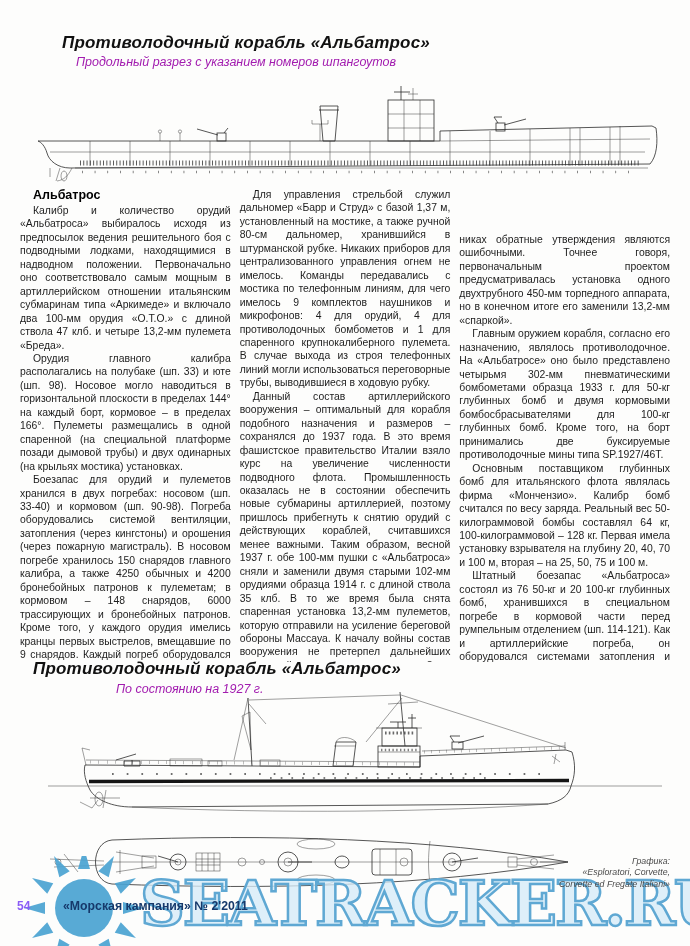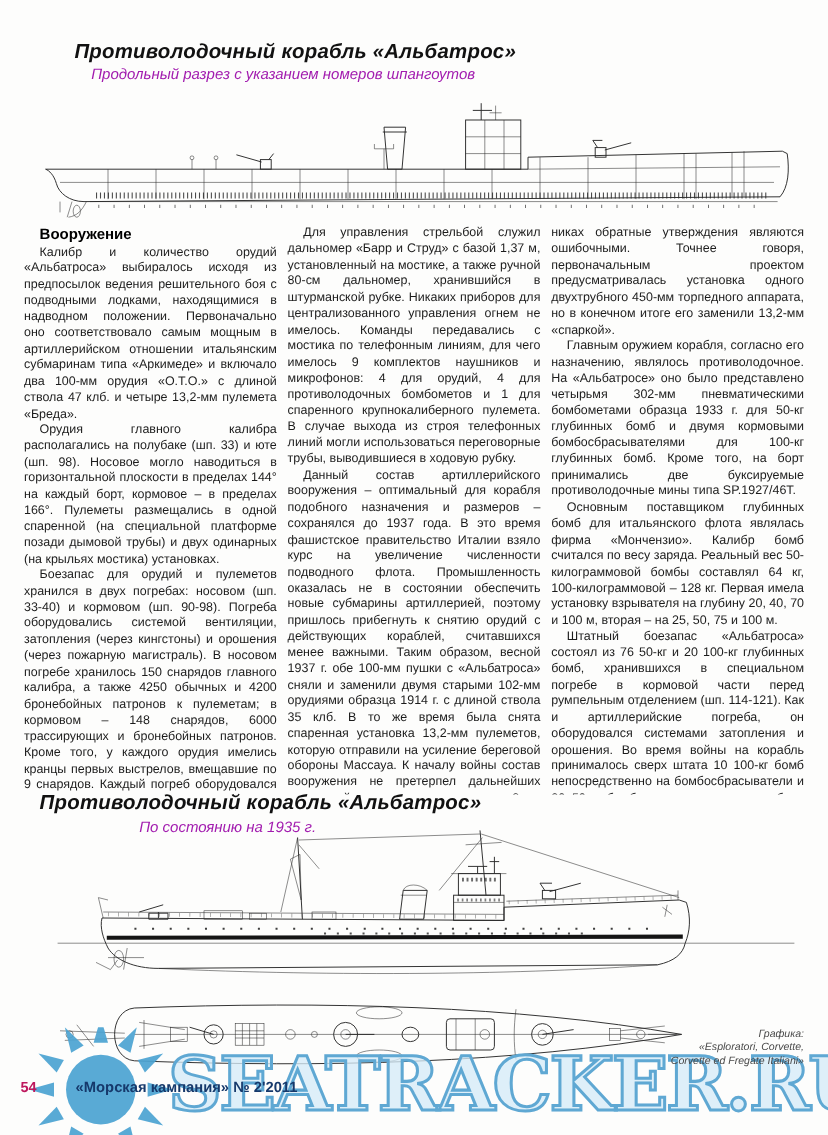--- a/index.html
+++ b/index.html
@@ -12,28 +12,28 @@
   .hdr-sub{position:absolute;font-style:italic;font-size:12.5px;color:#a21caf;white-space:nowrap;}
   .drawing{position:absolute;left:20px;}
   .drawing svg{display:block;}
   .cols{
     position:absolute;left:20px;top:188px;width:650px;height:474px;
     display:flex;gap:9px;overflow:hidden;
   }
   .col{flex:1 1 0;font-size:10.4px;line-height:13.45px;text-align:justify;}
   .col h3{margin:0 0 1px 13px;font-size:12.5px;line-height:15px;color:#000;}
   .col p{margin:0;text-indent:13px;}
-  .col p.noindent{text-indent:0;}
+  .col p.noindent{text-indent:0;margin-top:45px;}
   .wm-text{
     position:absolute;left:140px;top:867px;z-index:5;white-space:nowrap;
     font-family:"DejaVu Serif",serif;font-weight:bold;font-size:62px;letter-spacing:-2px;
     color:rgba(213,234,247,0.78);-webkit-text-stroke:2.5px #5fa8d3;
   }
   .wm-sun{position:absolute;left:-14px;top:856px;z-index:4;}
-  .page-num{position:absolute;left:17px;top:899px;z-index:6;font-weight:bold;font-size:12px;color:#be185d;}
+  .page-num{position:absolute;left:17px;top:899px;z-index:6;font-weight:bold;font-size:12px;color:#8b5cf6;}
   .footer{position:absolute;left:63px;top:899px;z-index:6;font-weight:bold;font-size:12.3px;color:#16396b;white-space:nowrap;text-align:right;}
   .credit{
     position:absolute;right:20px;top:856px;z-index:6;text-align:right;
     font-style:italic;font-size:8.8px;line-height:1.3;color:#4a4a4a;
   }
   .ink{stroke:#2b2b2b;fill:none;stroke-width:.8;}
   .ink-thin{stroke:#2b2b2b;fill:none;stroke-width:.45;}
 </style>
 </head>
 <body>
@@ -77,40 +77,40 @@
       <path class="ink-thin" d="M140,49 L140,57 M160,49 L160,57"></path>
       <circle class="ink-thin" cx="140" cy="47.5" r="1.6"></circle>
       <circle class="ink-thin" cx="160" cy="47.5" r="1.6"></circle>
 
       <path class="ink-thin" d="M600,42 L600,80 M560,44 L560,82"></path>
     </svg>
   </div>
 
   <div class="cols">
     <div class="col">
-      <h3>Вооружение</h3>
+      <h3>Альбатрос</h3>
       <p>Калибр и количество орудий «Альбатроса» выбиралось исходя из предпосылок ведения решительного боя с подводными лодками, находящимися в надводном положении. Первоначально оно соответствовало самым мощным в артиллерийском отношении итальянским субмаринам типа «Аркимеде» и включало два 100-мм орудия «О.Т.О.» с длиной ствола 47 клб. и четыре 13,2-мм пулемета «Бреда».</p>
       <p>Орудия главного калибра располагались на полубаке (шп. 33) и юте (шп. 98). Носовое могло наводиться в горизонтальной плоскости в пределах 144° на каждый борт, кормовое – в пределах 166°. Пулеметы размещались в одной спаренной (на специальной платформе позади дымовой трубы) и двух одинарных (на крыльях мостика) установках.</p>
       <p>Боезапас для орудий и пулеметов хранился в двух погребах: носовом (шп. 33-40) и кормовом (шп. 90-98). Погреба оборудовались системой вентиляции, затопления (через кингстоны) и орошения (через пожарную магистраль). В носовом погребе хранилось 150 снарядов главного калибра, а также 4250 обычных и 4200 бронебойных патронов к пулеметам; в кормовом – 148 снарядов, 6000 трассирующих и бронебойных патронов. Кроме того, у каждого орудия имелись кранцы первых выстрелов, вмещавшие по 9 снарядов. Каждый погреб оборудовался электрическим элеватором ковшового типа, обеспечивавшим скорость подачи 14 снарядов в минуту. На случай необходимости предусматривалась ручная подача. Патроны к пулеметам хранились в снаряженных магазинах и подавались к установкам вручную.</p>
     </div>
     <div class="col">
       <p>Для управления стрельбой служил дальномер «Барр и Струд» с базой 1,37 м, установленный на мостике, а также ручной 80-см дальномер, хранившийся в штурманской рубке. Никаких приборов для централизованного управления огнем не имелось. Команды передавались с мостика по телефонным линиям, для чего имелось 9 комплектов наушников и микрофонов: 4 для орудий, 4 для противолодочных бомбометов и 1 для спаренного крупнокалиберного пулемета. В случае выхода из строя телефонных линий могли использоваться переговорные трубы, выводившиеся в ходовую рубку.</p>
       <p>Данный состав артиллерийского вооружения – оптимальный для корабля подобного назначения и размеров – сохранялся до 1937 года. В это время фашистское правительство Италии взяло курс на увеличение численности подводного флота. Промышленность оказалась не в состоянии обеспечить новые субмарины артиллерией, поэтому пришлось прибегнуть к снятию орудий с действующих кораблей, считавшихся менее важными. Таким образом, весной 1937 г. обе 100-мм пушки с «Альбатроса» сняли и заменили двумя старыми 102-мм орудиями образца 1914 г. с длиной ствола 35 клб. В то же время была снята спаренная установка 13,2-мм пулеметов, которую отправили на усиление береговой обороны Массауа. К началу войны состав вооружения не претерпел дальнейших изменений, не считая установки двух 8-мм пулеметов «Бреда» на возвышенной площадке.</p>
 
     </div>
     <div class="col">
       <p class="noindent">никах обратные утверждения являются ошибочными. Точнее говоря, первоначальным проектом предусматривалась установка одного двухтрубного 450-мм торпедного аппарата, но в конечном итоге его заменили 13,2-мм «спаркой».</p>
       <p>Главным оружием корабля, согласно его назначению, являлось противолодочное. На «Альбатросе» оно было представлено четырьмя 302-мм пневматическими бомбометами образца 1933 г. для 50-кг глубинных бомб и двумя кормовыми бомбосбрасывателями для 100-кг глубинных бомб. Кроме того, на борт принимались две буксируемые противолодочные мины типа SP.1927/46T.</p>
       <p>Основным поставщиком глубинных бомб для итальянского флота являлась фирма «Мончензио». Калибр бомб считался по весу заряда. Реальный вес 50-килограммовой бомбы составлял 64 кг, 100-килограммовой – 128 кг. Первая имела установку взрывателя на глубину 20, 40, 70 и 100 м, вторая – на 25, 50, 75 и 100 м.</p>
       <p>Штатный боезапас «Альбатроса» состоял из 76 50-кг и 20 100-кг глубинных бомб, хранившихся в специальном погребе в кормовой части перед румпельным отделением (шп. 114-121). Как и артиллерийские погреба, он оборудовался системами затопления и орошения. Во время войны на корабль принималось сверх штата 10 100-кг бомб непосредственно на бомбосбрасыватели и 20 50-кг бомб, для которых на палубе в районе бомбометов были установлены два стеллажа – на 8 и 12 бомб соответственно. Для погрузки глубинных бомб и буксируемых мин предназначался кран грузоподъемностью 200 кг, стоявший в районе 120-го шпангоута со</p>
     </div>
   </div>
 
   <div class="hdr-title" style="left:33px;top:659px;">Противолодочный корабль «Альбатрос»</div>
-  <div class="hdr-sub" style="left:116px;top:682px;">По состоянию на 1935 г.</div>
+  <div class="hdr-sub" style="left:116px;top:682px;">По состоянию на 1927 г.</div>
 
   <div class="drawing" style="top:690px;">
     <svg width="650" height="145" viewBox="0 0 650 145">
 
       <line class="ink-thin" x1="28" y1="96" x2="642" y2="96"></line>
 
       <path class="ink" d="M65,75 L400,77 L400,66 L546,60 L552,62 C556,75 555,86 551,96 C549,105 542,111 528,114 L112,117 C92,117 76,110 70,100 C66,92 63,83 65,75 Z"></path>
 
       <path d="M69,91.5 L549,90.5" stroke="#151515" stroke-width="3.4" fill="none"></path>
 

